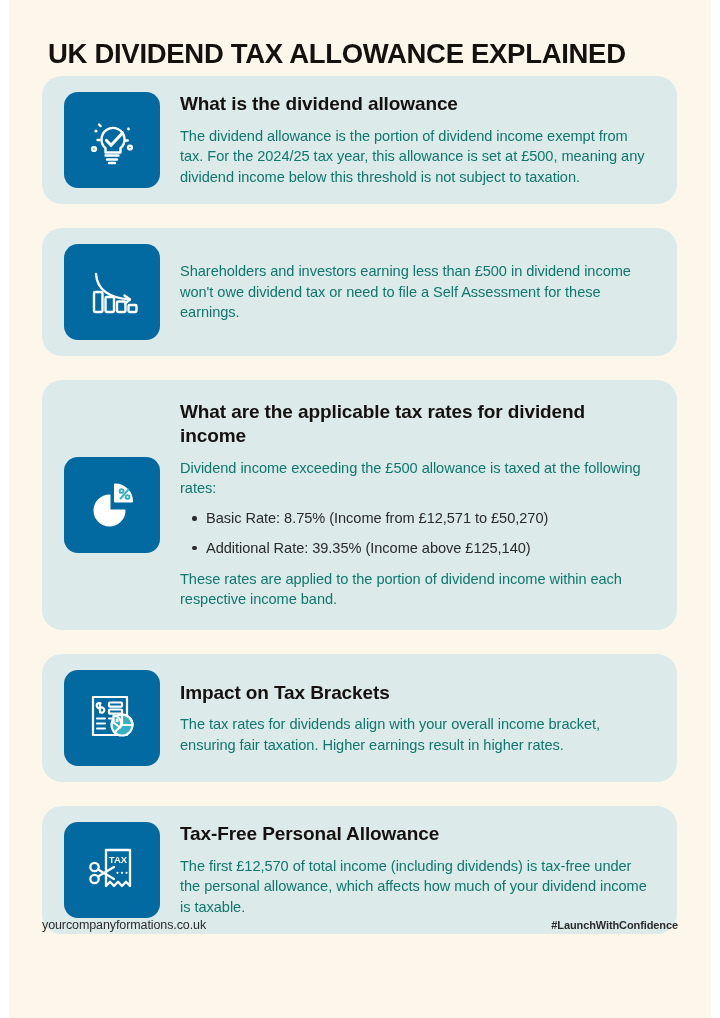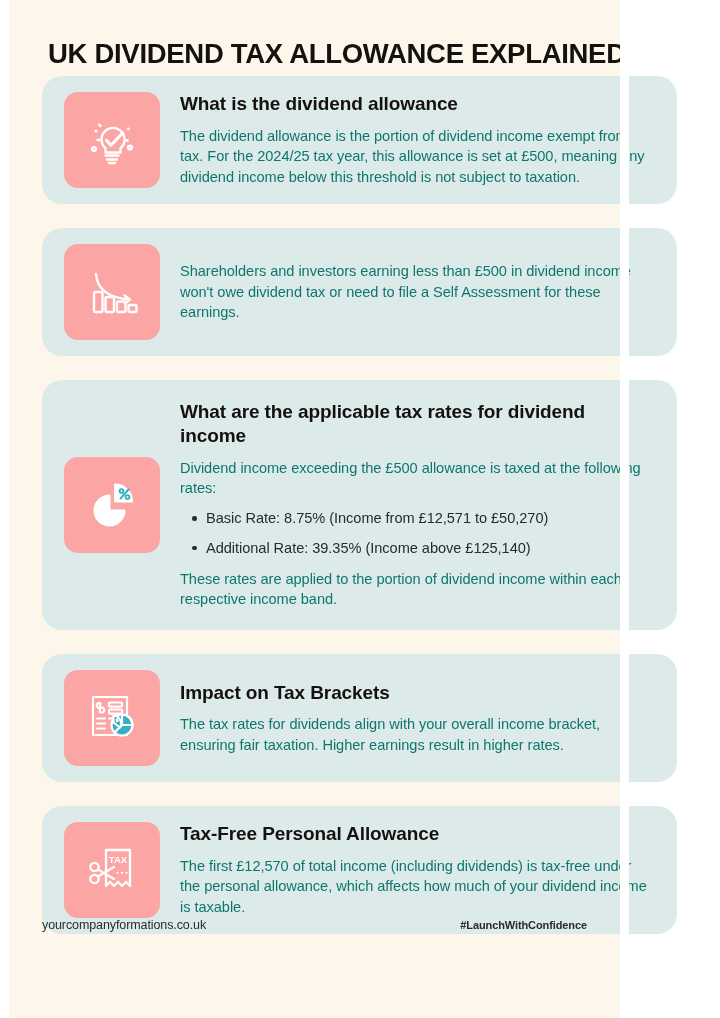--- a/index.html
+++ b/index.html
@@ -8,21 +8,21 @@
   }
   body {
     width: 720px;
     height: 1018px;
     background: #ffffff;
     font-family: "Liberation Sans", sans-serif;
     overflow: hidden;
   }
   .poster {
     position: relative;
-    width: 629px;
+    width: 720px;
     height: 1018px;
     background: #fdf6ea;
     box-sizing: border-box;
     padding: 0;
   }
   .poster::before {
     content: "";
     position: absolute;
     left: 0; top: 0; bottom: 0;
     width: 9px;
@@ -65,21 +65,21 @@
     display: flex;
     align-items: center;
     padding: 16px 20px 16px 22px;
   }
 
   .icon-tile {
     flex: 0 0 auto;
     width: 96px;
     height: 96px;
     border-radius: 14px;
-    background: #fca5a5;
+    background: #0369a1;
     display: flex;
     align-items: center;
     justify-content: center;
     margin-right: 20px;
   }
   .icon-tile svg { display: block; }
 
   .card-body {
     flex: 1 1 auto;
     min-width: 0;

